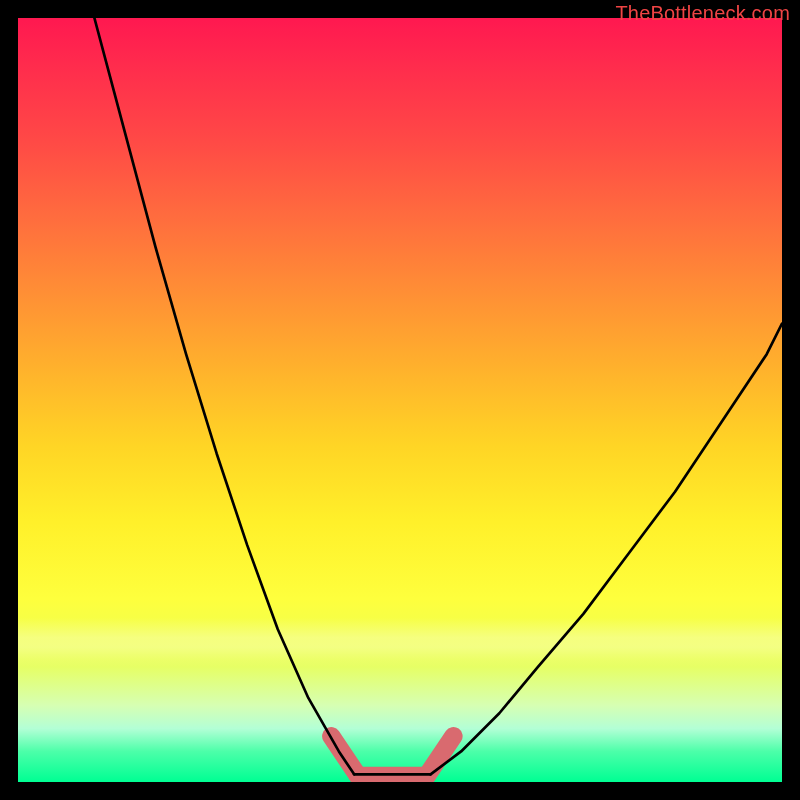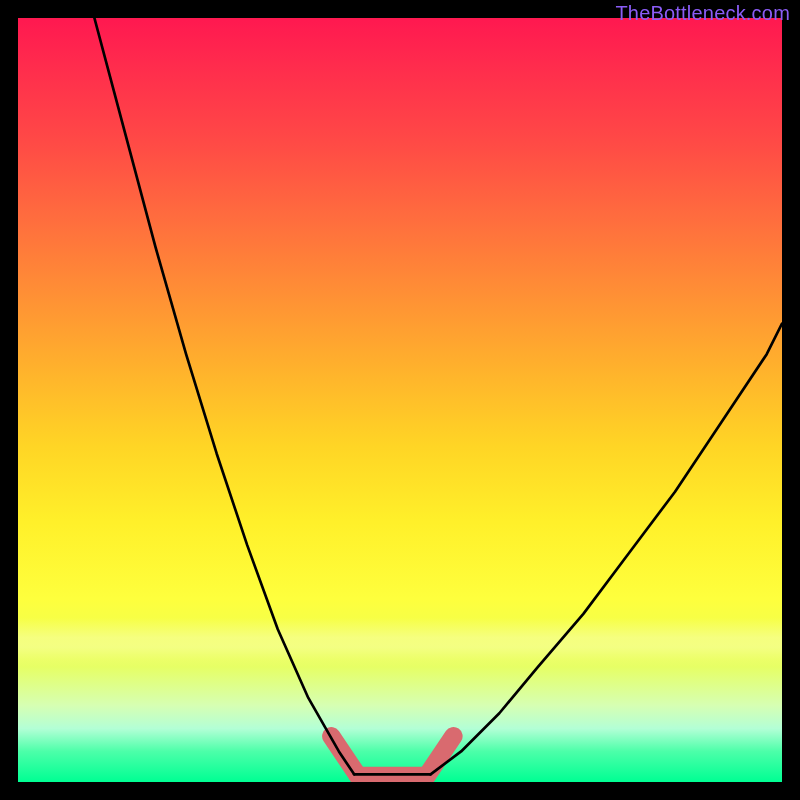--- a/index.html
+++ b/index.html
@@ -59,21 +59,21 @@
       rgba(255,255,255,0) 100%);
   }
   svg.curve {
     position: absolute;
     inset: 0;
   }
   .attribution {
     position: absolute;
     top: 2px;
     right: 10px;
-    color: #8b5cf6;
+    color: #ef4444;
     font-size: 20px;
     letter-spacing: 0.2px;
   }
 </style>
 </head>
 <body>
 
 <div class="stage">
 
   <div class="plot">

